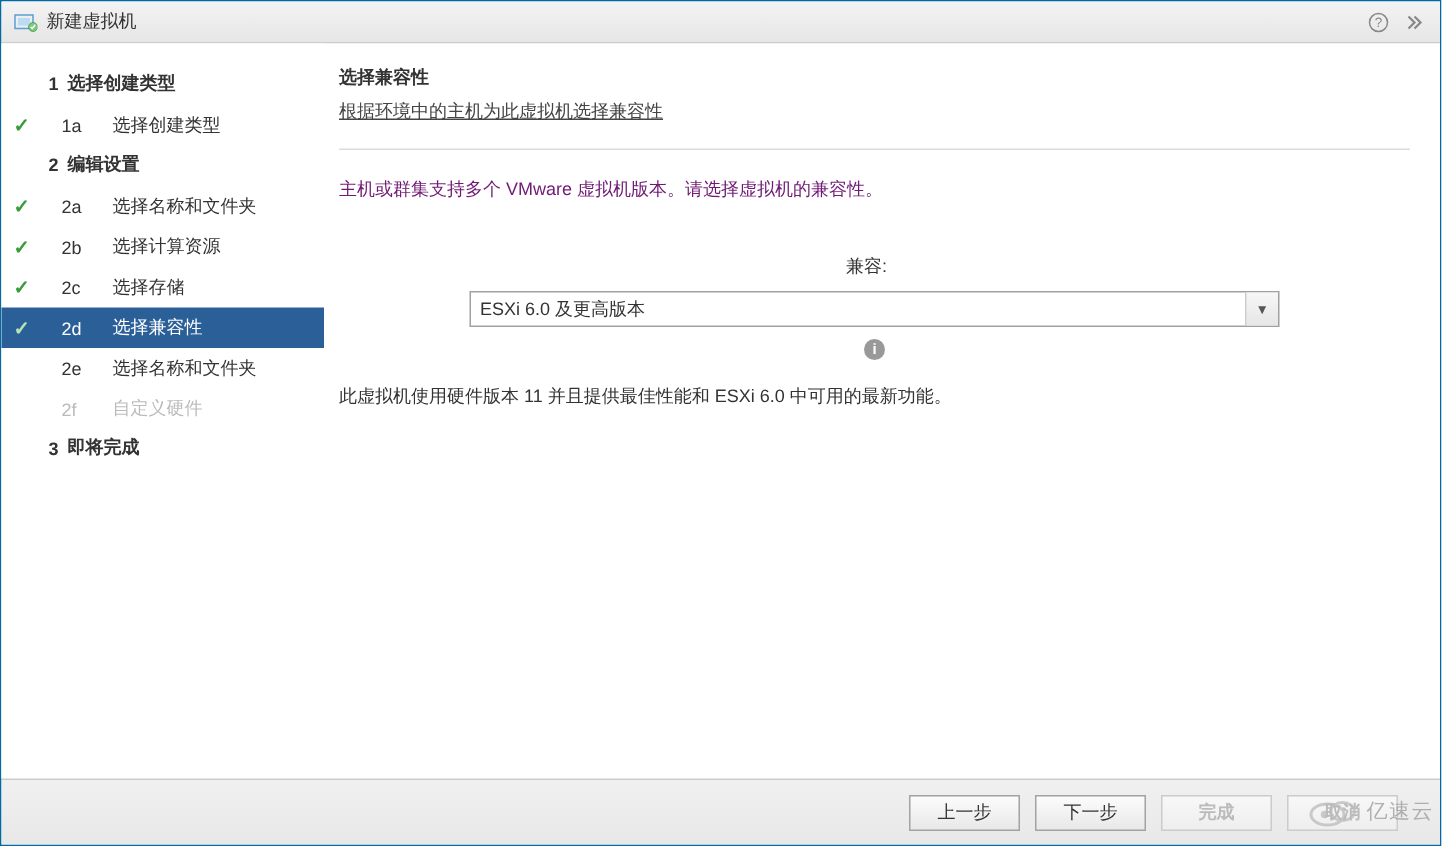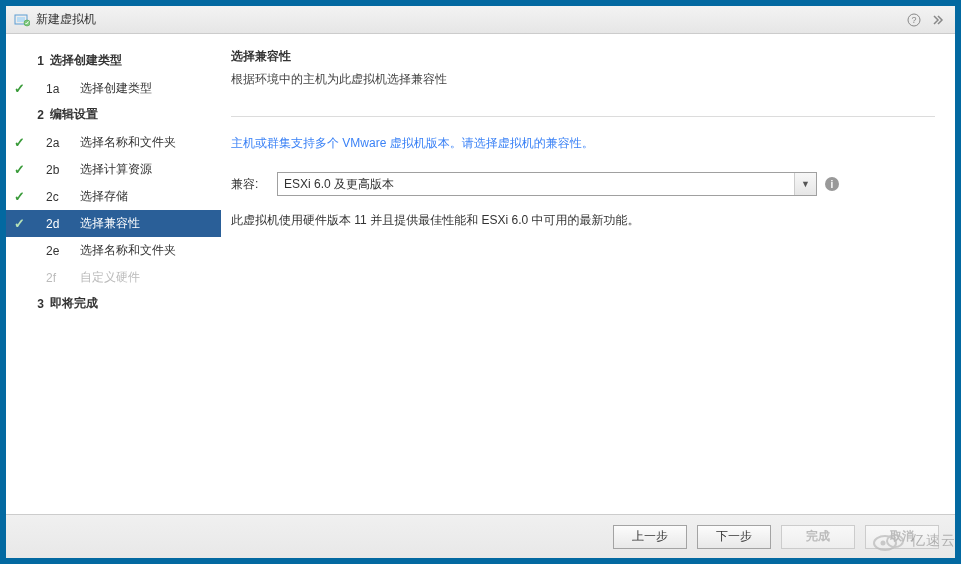--- a/index.html
+++ b/index.html
@@ -10,21 +10,21 @@
       width: 961px;
       height: 564px;
       position: relative;
       overflow: hidden;
       color: #333;
     }
     .dialog {
       width: 961px;
       height: 564px;
       background: #fff;
-      border: 6px solid #0369a1;
+      border: 1px solid #0369a1;
       display: flex;
       flex-direction: column;
     }
     .titlebar {
       height: 28px;
       background: linear-gradient(#f3f3f3, #e6e6e6);
       border-bottom: 1px solid #ccc;
       display: flex;
       align-items: center;
       padding: 0 8px;
@@ -100,36 +100,38 @@
       padding: 14px 20px 0 10px;
     }
     .main-title {
       font-weight: bold;
       color: #333;
       margin-bottom: 6px;
       font-size: 12px;
     }
     .main-subtitle {
       color: #444;
-      margin-bottom: 28px;
+      margin-bottom: 16px;
+      text-decoration: underline;
     }
     .divider {
       border: none;
       border-top: 1px solid #dcdcdc;
       margin: 0 0 18px 0;
     }
     .desc {
-      color: #3b82f6;
-      margin-bottom: 20px;
+      color: #701a75;
+      margin-bottom: 34px;
     }
     .form-row {
       display: flex;
       align-items: center;
       gap: 8px;
       margin-bottom: 16px;
+      flex-direction: column;
     }
     .form-label {
       width: 38px;
       text-align: left;
     }
     .select-wrap {
       position: relative;
       width: 540px;
     }
     .select-wrap .select {
@@ -162,21 +164,21 @@
     .hint {
       color: #333;
     }
     .footer {
       height: 44px;
       background: linear-gradient(#f0f0f0, #e8e8e8);
       border-top: 1px solid #ccc;
       display: flex;
       align-items: center;
       justify-content: flex-end;
-      padding: 0 16px;
+      padding: 0 28px;
       gap: 10px;
     }
     .btn {
       min-width: 74px;
       height: 24px;
       border: 1px solid #a3a3a3;
       background: linear-gradient(#fcfcfc, #e8e8e8);
       color: #333;
       font-size: 12px;
       cursor: pointer;

